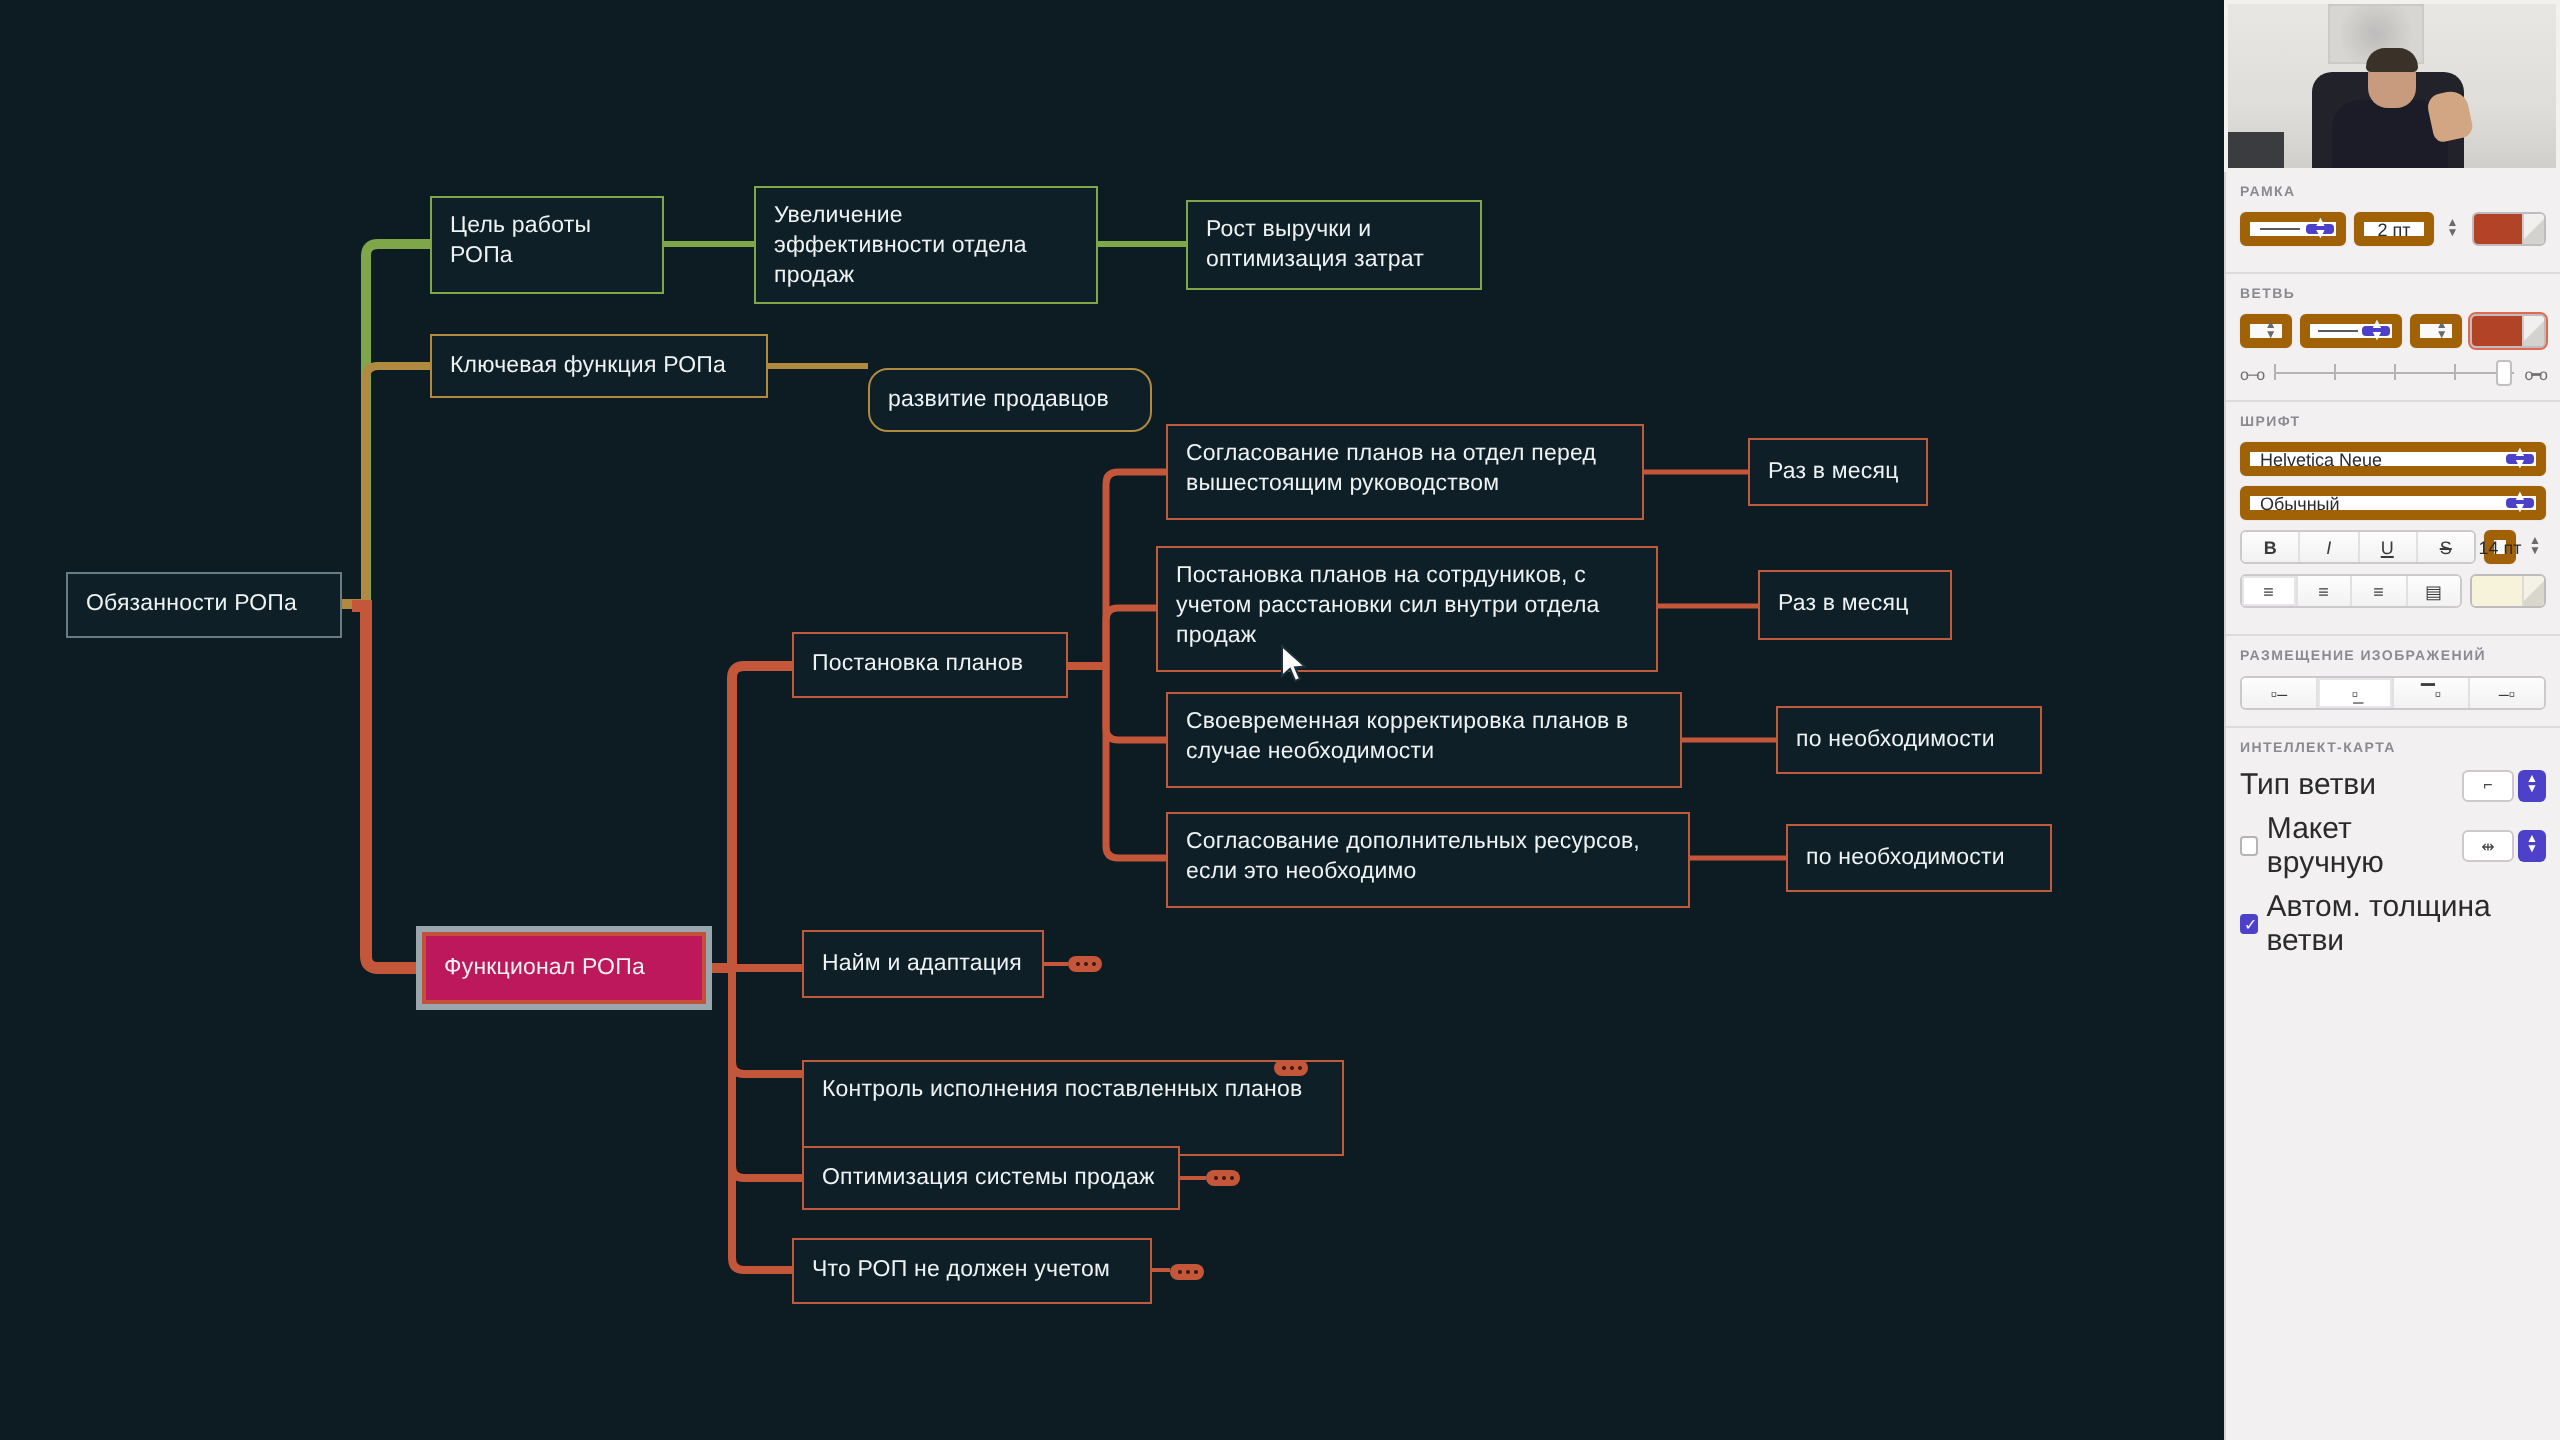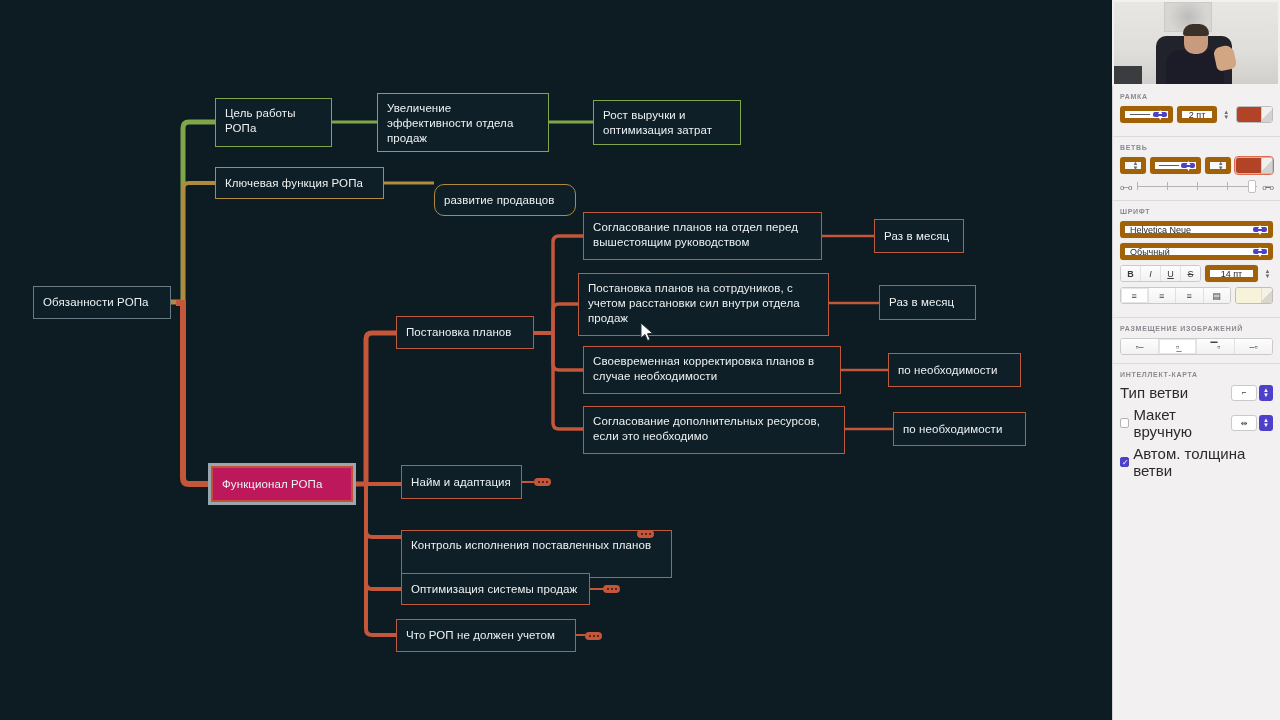--- a/index.html
+++ b/index.html
@@ -140,21 +140,21 @@
 
   .seg { display: flex; background:#fff; border:1px solid #ccc9cc; border-radius:3px; overflow:hidden; height:17px; }
   .seg > div {
     flex:1; display:flex; align-items:center; justify-content:center;
     font-size:9px; color:#3a3a3a; border-right:1px solid #e2e0e2;
     background: linear-gradient(180deg,#fdfdfd,#f3f2f3);
   }
   .seg > div:last-child { border-right: none; }
   .seg > div.on { background: #ffffff; box-shadow: inset 0 0 0 1px #e7e5e7; }
 
-  .fontsize { width: 53px; }
+  .fontsize { width: 16px; }
   .chk { display:flex; align-items:center; gap:4px; }
   .box { width:10px; height:10px; border:1px solid #b6b3b6; border-radius:2px; background:#fff; }
   .box.checked { background:#4e41c9; border-color:#4e41c9; position:relative; }
   .box.checked::after {
     content:"✓"; position:absolute; left:1px; top:-1px; font-size:8px; color:#fff; line-height:11px;
   }
   .kv { display:flex; align-items:center; justify-content:space-between; margin-bottom:5px; }
   .kv .k { font-size:15px; }
   .mini-ctrl { display:flex; align-items:center; gap:2px; }
   .mini-box {

